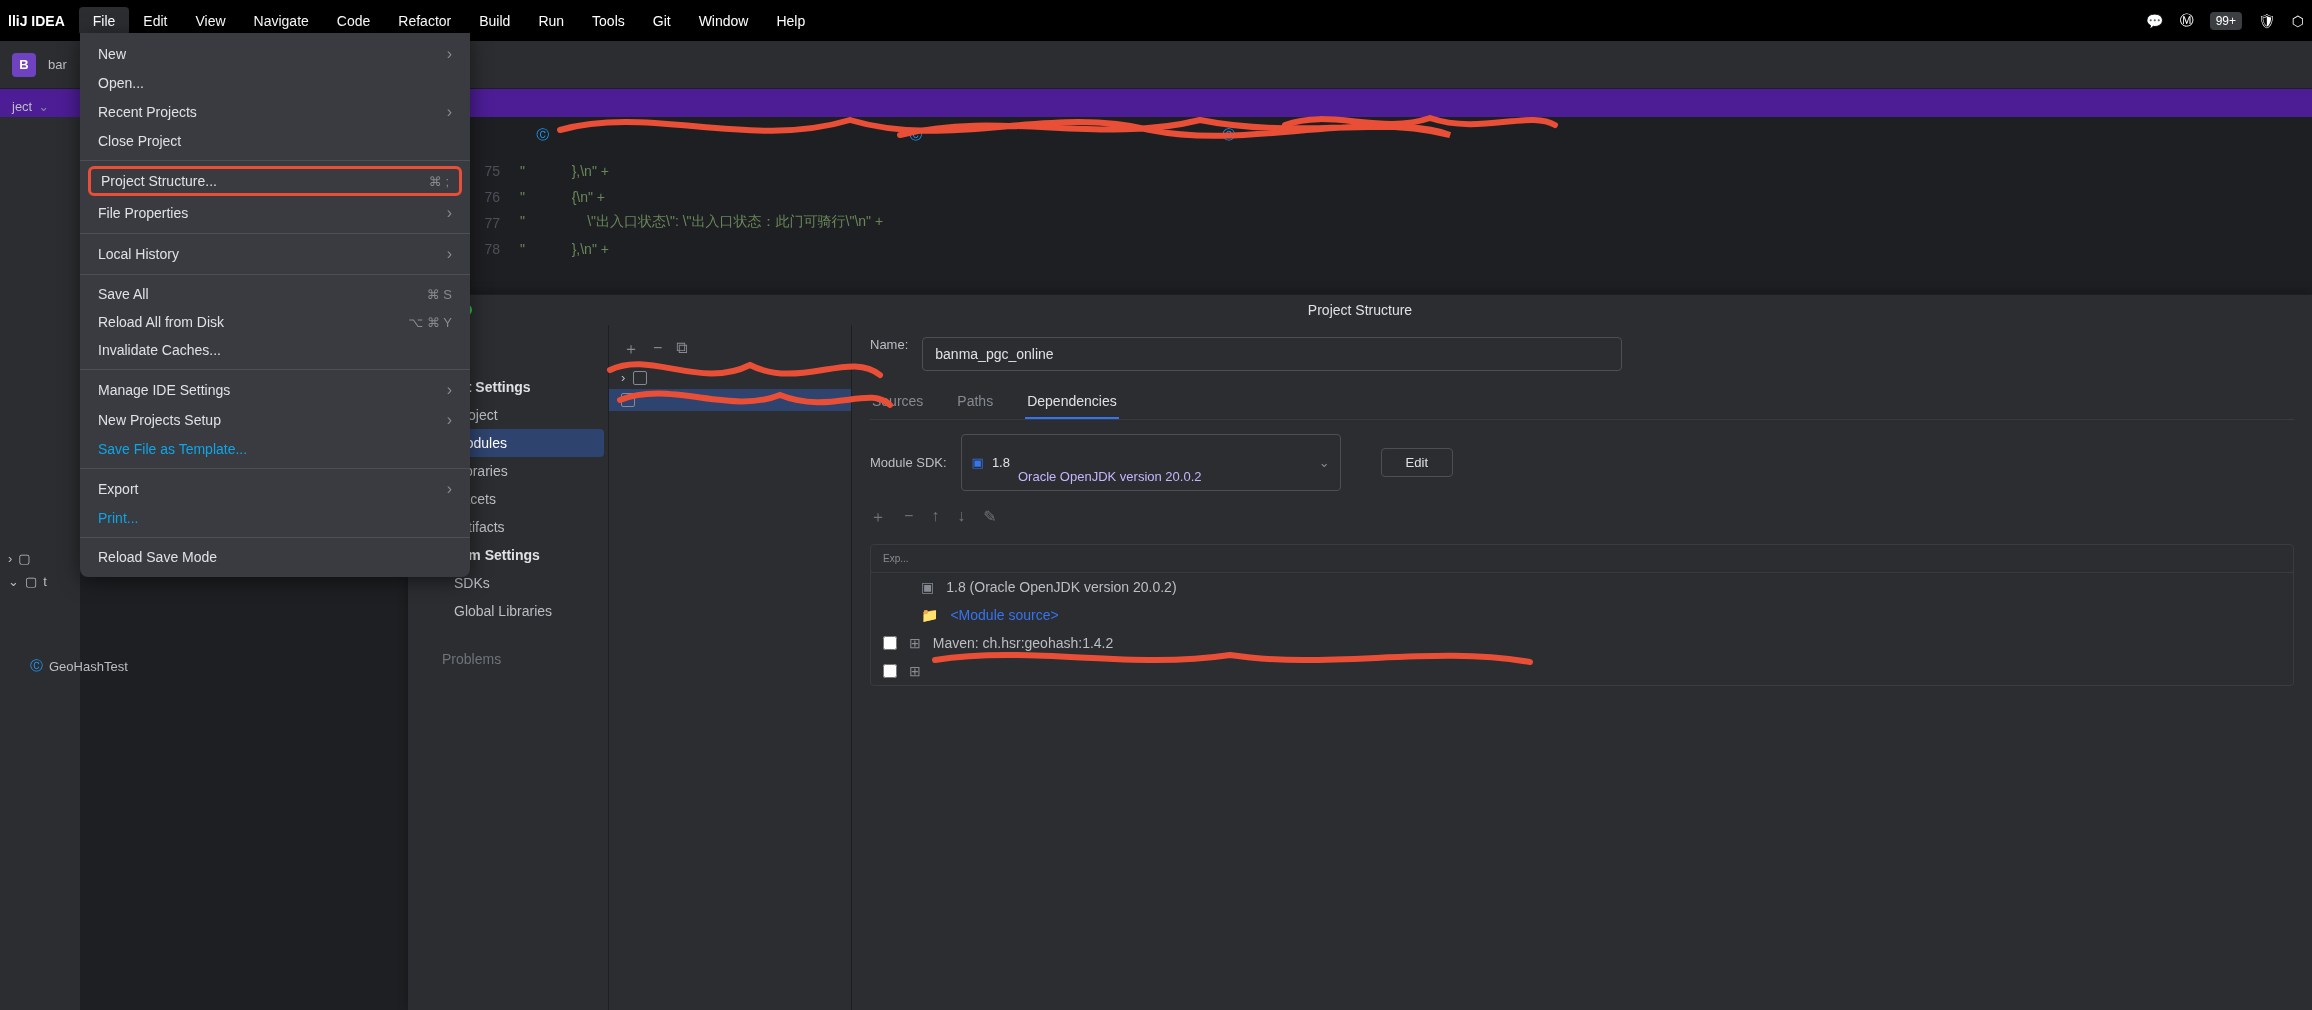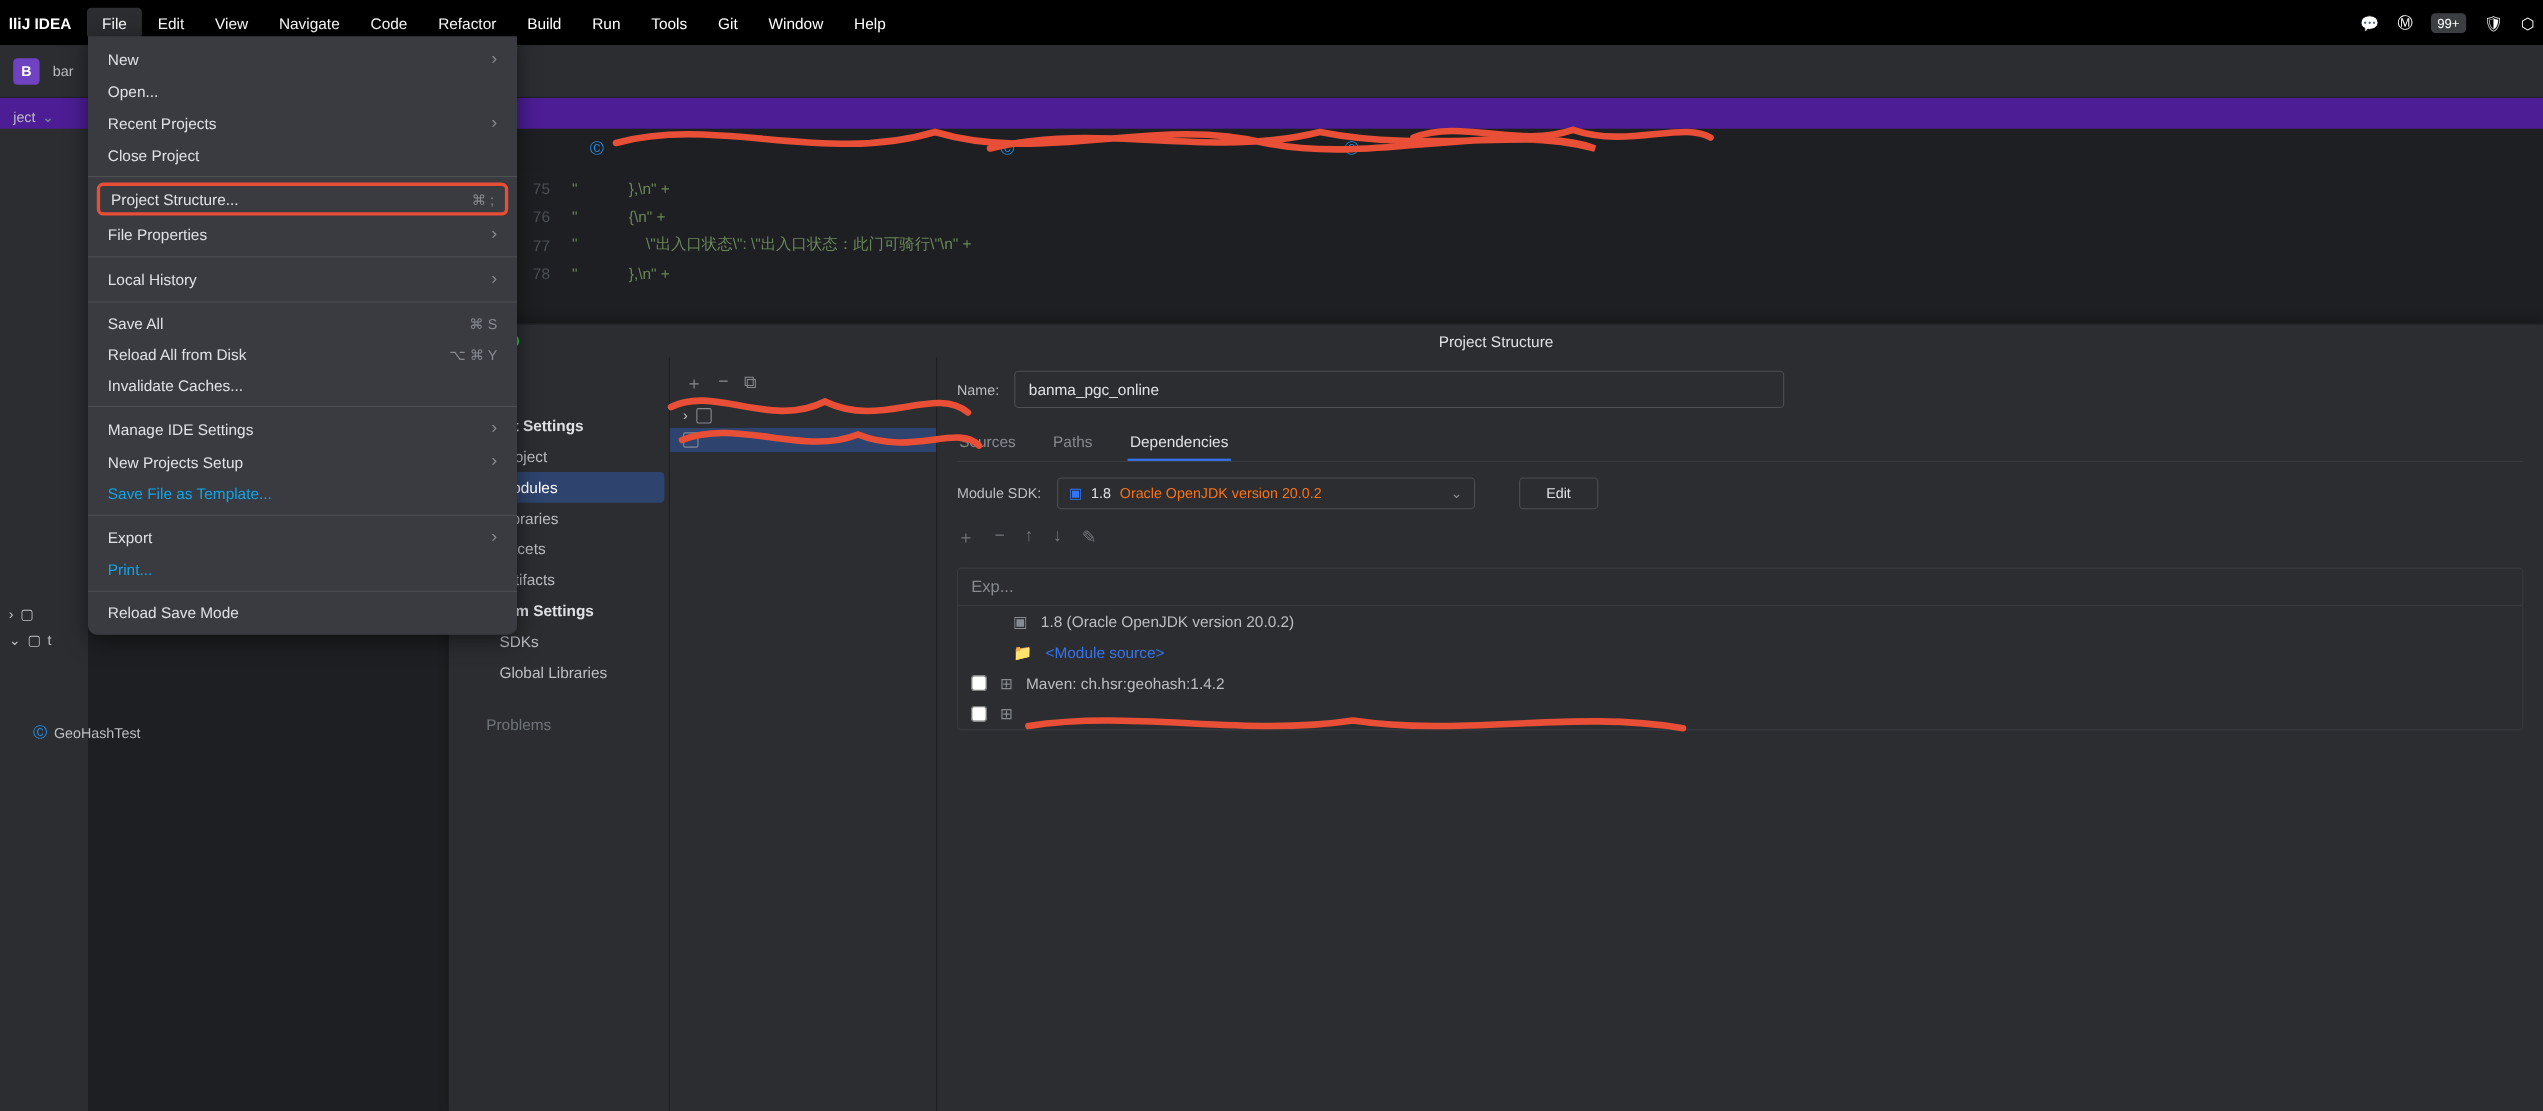--- a/index.html
+++ b/index.html
@@ -65,36 +65,36 @@
 
 
 .dlg-mid { width: 244px; border-left: 1px solid #1e1f22; border-right: 1px solid #1e1f22; padding: 8px 0; }
 .mid-tb { display: flex; gap: 14px; padding: 6px 14px; color: #868a91; font-size: 16px; }
 .mid-item { display: flex; align-items: center; gap: 8px; padding: 4px 12px; font-size: 13px; color: #bcbec4; }
 .mid-item.sel { background: #2e436e; color: #fff; }
 .mod-ico { width: 14px; height: 14px; border: 1px solid #868a91; border-radius: 2px; }
 
 
 .dlg-right { flex: 1; padding: 12px 18px; display: flex; flex-direction: column; gap: 14px; }
-.name-row { display: flex; align-items: center; gap: 14px; }
+.name-row { display: flex; gap: 14px; }
 .name-row input { flex: 1; max-width: 700px; background: #2b2d30; border: 1px solid #4d4f52; border-radius: 4px; padding: 8px 12px; color: #dfe1e5; font-size: 14px; }
 .dtabs { display: flex; gap: 30px; border-bottom: 1px solid #393b40; }
 .dtab { padding: 8px 2px; font-size: 14px; color: #868a91; cursor: default; }
 .dtab.active { color: #dfe1e5; border-bottom: 2px solid #3574f0; }
 .sdk-row { display: flex; align-items: center; gap: 14px; }
 .sdk-combo { display: flex; align-items: center; gap: 8px; border: 1px solid #4d4f52; border-radius: 4px; padding: 6px 10px; min-width: 380px; }
 .sdk-combo .ico { color: #3574f0; }
 .sdk-combo .ver { color: #dfe1e5; }
-.sdk-combo .desc { color: #f97316; }
+.sdk-combo .desc { color: #c4b5fd; margin-top: 28px; }
 .sdk-combo .dd { margin-left: auto; color: #868a91; }
 .edit-btn { border: 1px solid #4d4f52; border-radius: 4px; padding: 6px 24px; color: #dfe1e5; margin-left: 26px; }
 
 .dep-tb { display: flex; gap: 18px; color: #6f737a; font-size: 16px; padding: 2px 0; }
 .dep-tbl { border: 1px solid #393b40; border-radius: 4px; }
-.dep-head { padding: 8px 12px; border-bottom: 1px solid #393b40; color: #868a91; font-size: 15px; }
+.dep-head { padding: 8px 12px; border-bottom: 1px solid #393b40; color: #868a91; font-size: 10px; }
 .dep-row { display: flex; align-items: center; gap: 12px; padding: 6px 12px; font-size: 14px; }
 .dep-row input[type=checkbox] { width: 14px; height: 14px; accent-color: #3574f0; }
 .dep-row .di { color: #868a91; }
 .dep-row .link { color: #3574f0; }
 
 
 .scribble { position: absolute; pointer-events: none; }
 .scribble path { stroke: #e94f37; stroke-width: 6; fill: none; stroke-linecap: round; }
 </style>
 </head>

